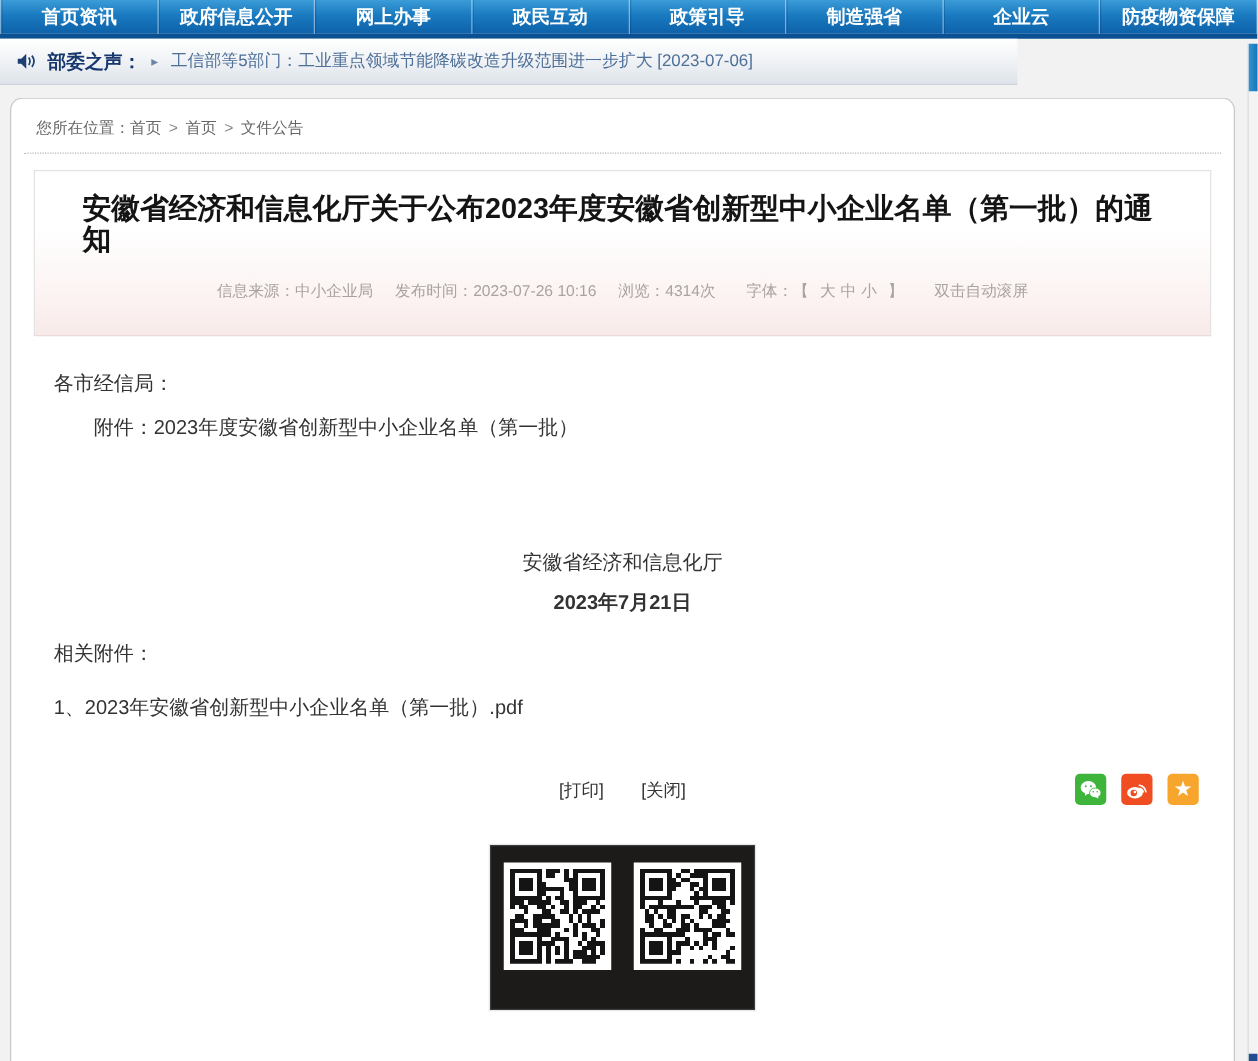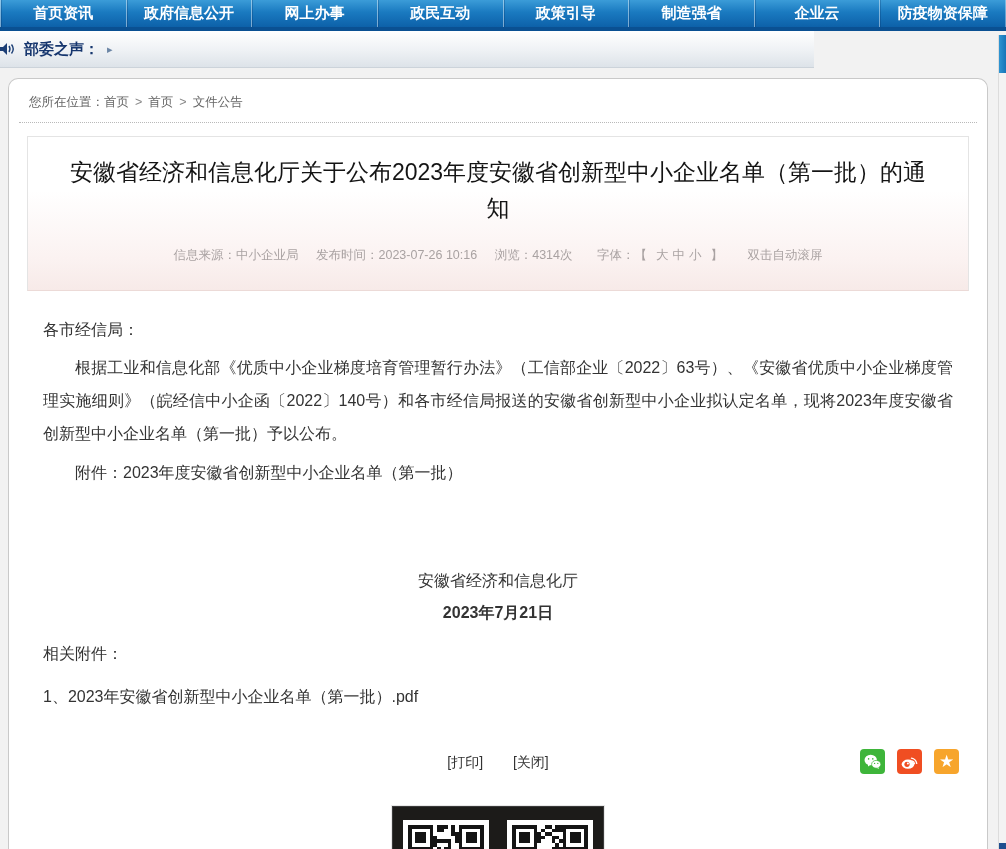--- a/index.html
+++ b/index.html
@@ -21,21 +21,21 @@
     border-left:1px solid rgba(255,255,255,.45);
     box-shadow:inset 1px 0 0 rgba(0,40,90,.25);
     cursor:pointer; white-space:nowrap;
   }
   .nav-item:last-child { border-right:1px solid rgba(255,255,255,.35); }
 
   
   .ticker {
     width:814px; height:37px; display:flex; align-items:center;
     background:linear-gradient(180deg,#ffffff 0%,#eef1f4 55%,#dde3e9 100%);
-    border-bottom:1px solid #ccd3da; padding-left:0;
+    border-bottom:1px solid #ccd3da; padding-left:14px;
   }
   .speaker-icon { display:inline-flex; margin-right:8px; }
   .ticker-label { color:#16366e; font-size:15px; font-weight:bold; margin-right:8px; }
   .ticker-arrow { color:#6b85a5; font-size:11px; margin-right:10px; }
   .ticker-link { color:#4d6f98; font-size:13.5px; text-decoration:none; cursor:pointer; }
 
   
   .panel {
     position:absolute; left:8px; top:78px; width:980px; min-height:771px;
     background:#fff; border:1px solid #c9c9c9; border-bottom:none;
@@ -48,22 +48,22 @@
   .crumb-sep { margin:0 6px; color:#888; }
   .dotted-divider { border-bottom:1px dotted #b9b9b9; margin:0 10px; }
 
   
   .title-box {
     margin:13px 18px 0; border:1px solid #e4e4e4; border-bottom:1px solid #ecdad7;
     background:linear-gradient(180deg,#ffffff 35%,#fbf2f1 80%,#f7eae8 100%);
     padding-top:17px;
   }
   .article-title {
-    font-size:23px; font-weight:normal; color:#141414; line-height:36px;
-    text-align:center; margin:0 38px;
+    font-size:23px; font-weight:bold; color:#141414; line-height:25px;
+    margin:0 38px;
   }
   .meta-row {
     margin-top:16px; padding:5px 0 26px; text-align:center;
     font-size:12.5px; color:#a9a2a2;
   }
   .meta-row span { margin:0 7px; }
   .meta-size { cursor:pointer; margin:0 2px !important; }
 
   
   .article-body { padding:27px 34px 0; font-size:16px; color:#333; }
@@ -131,20 +131,21 @@
 <div class="ticker">
   <span class="speaker-icon">
     <svg width="16" height="14" viewBox="0 0 16 14">
       <polygon points="7,1 3,5 0,5 0,9 3,9 7,13" fill="#1c3f76"></polygon>
       <path d="M9 4 q2 3 0 6" stroke="#1c3f76" stroke-width="1.4" fill="none"></path>
       <path d="M11.5 2.5 q3.5 4.5 0 9" stroke="#1c3f76" stroke-width="1.4" fill="none"></path>
     </svg>
   </span>
   <span class="ticker-label">部委之声：</span>
   <span class="ticker-arrow">▸</span>
+  <a class="ticker-link">工信部等5部门：工业重点领域节能降碳改造升级范围进一步扩大 [2023-07-06]</a>
 </div>
 
 <div class="panel">
 
   <div class="breadcrumb">
     <span>您所在位置：</span><a>首页</a><span class="crumb-sep">&gt;</span><a>首页</a><span class="crumb-sep">&gt;</span><a>文件公告</a>
   </div>
   <div class="dotted-divider"></div>
 
   <div class="title-box">
@@ -153,21 +154,20 @@
       <span>信息来源：中小企业局</span>
       <span>发布时间：2023-07-26 10:16</span>
       <span>浏览：4314次</span>
       <span><span>字体：【</span><span class="meta-size">大</span><span class="meta-size">中</span><span class="meta-size">小</span><span>】</span></span>
       <span>双击自动滚屏</span>
     </div>
   </div>
 
   <div class="article-body">
     <p class="salutation">各市经信局：</p>
-    <p class="main-para">根据工业和信息化部《优质中小企业梯度培育管理暂行办法》（工信部企业〔2022〕63号）、《安徽省优质中小企业梯度管理实施细则》（皖经信中小企函〔2022〕140号）和各市经信局报送的安徽省创新型中小企业拟认定名单，现将2023年度安徽省创新型中小企业名单（第一批）予以公布。</p>
     <p class="attachment-line">附件：2023年度安徽省创新型中小企业名单（第一批）</p>
     <p class="signer">安徽省经济和信息化厅</p>
     <p class="sign-date">2023年7月21日</p>
     <p class="related-label">相关附件：</p>
     <p class="pdf-line"><a class="pdf-link">1、2023年安徽省创新型中小企业名单（第一批）.pdf</a></p>
   </div>
 
   <div class="actions-row">
     <div class="action-links">
       <a>[打印]</a>

